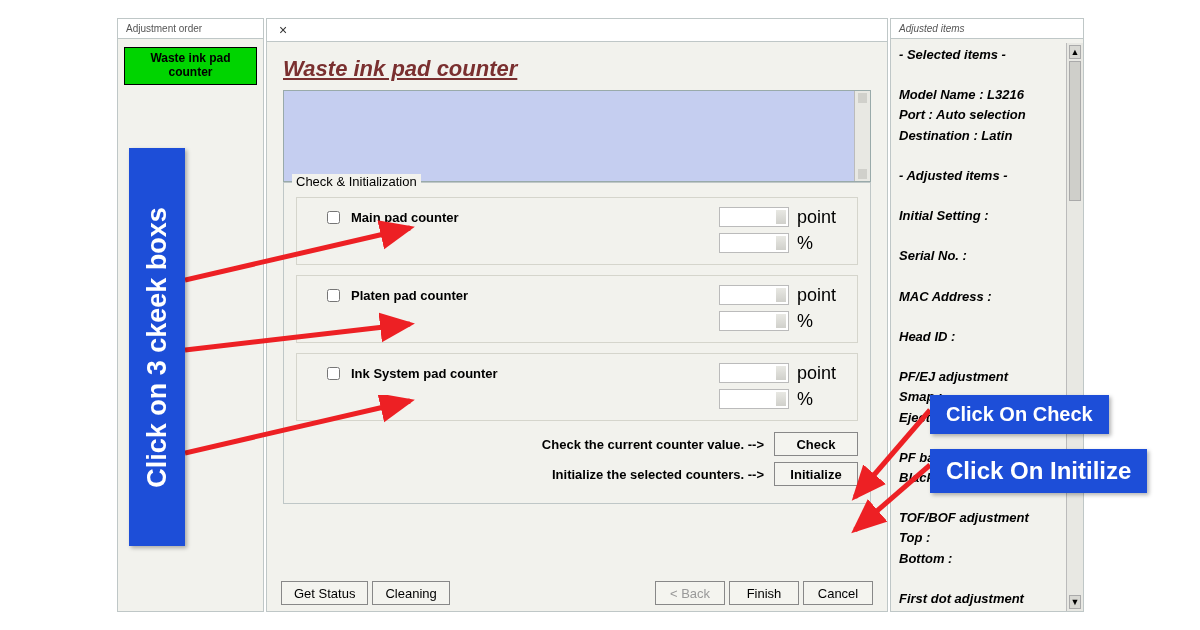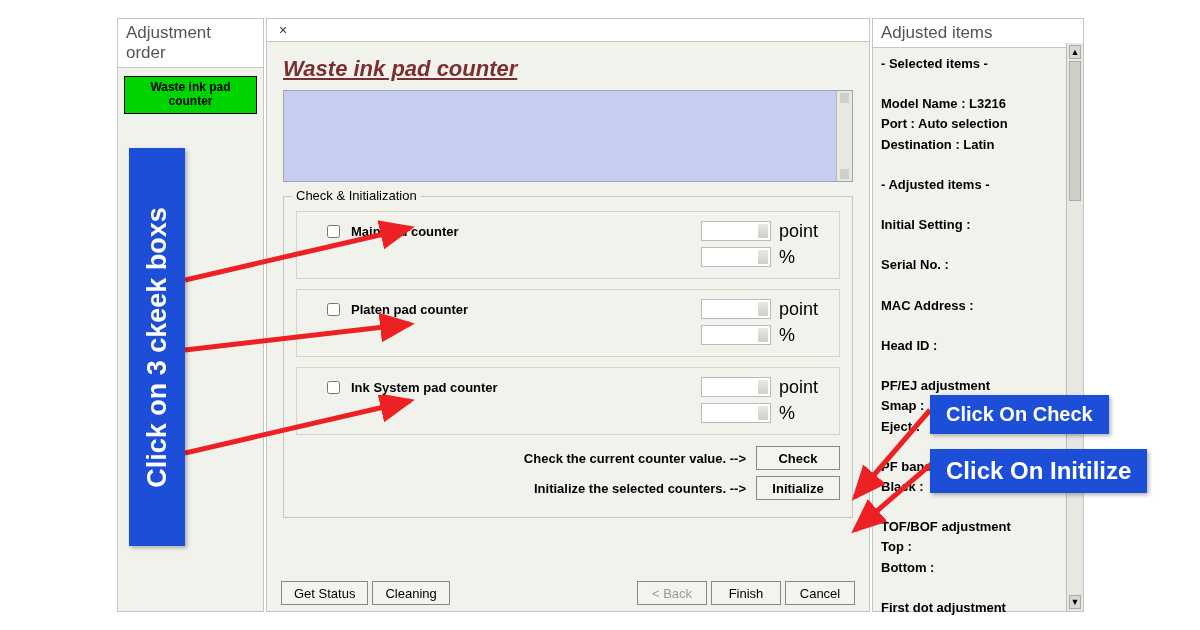--- a/index.html
+++ b/index.html
@@ -25,21 +25,21 @@
   }
   .panel {
     border: 1px solid #bfc7c7;
     background: #f2f2ed;
     position: relative;
   }
   .panel-title {
     background: #fff;
     border-bottom: 1px solid #bfc7c7;
     padding: 4px 8px;
-    font-size: 17px;
+    font-size: 10px;
     color: #555;
   }
   
   .left-panel {
     width: 147px;
     flex-shrink: 0;
   }
   .green-btn {
     margin: 8px 6px;
     background: #00d400;
@@ -94,21 +94,21 @@
     content: "";
     position: absolute;
     left: 3px; right: 3px;
     height: 10px;
     background: #d0d0cb;
   }
   .log-scroll::before { top: 2px; }
   .log-scroll::after { bottom: 2px; }
   .fieldset {
     border: 1px solid #bfc7c7;
-    margin-top: 14px;
+    margin-top: 0;
     padding: 14px 12px 16px 12px;
     position: relative;
   }
   .fieldset-legend {
     position: absolute;
     top: -9px;
     left: 8px;
     background: #f2f2ed;
     padding: 0 4px;
     font-size: 13px;
@@ -167,23 +167,24 @@
     left: 14px; right: 14px; bottom: 6px;
     display: flex;
     align-items: center;
     gap: 4px;
   }
   .bottom-row .winbtn { min-width: 70px; font-weight: normal; text-align: center; }
   .bottom-row .spacer { flex: 1; }
   .winbtn.disabled { color: #999; }
   
   .right-panel {
-    width: 212px;
+    width: 194px;
     flex-shrink: 0;
     position: relative;
+    font-style: italic;
   }
   .right-body {
     padding: 6px 8px;
     font-size: 13px;
     font-weight: bold;
     line-height: 1.55;
     overflow: hidden;
     height: calc(100% - 24px);
   }
   .right-body div { white-space: nowrap; }

